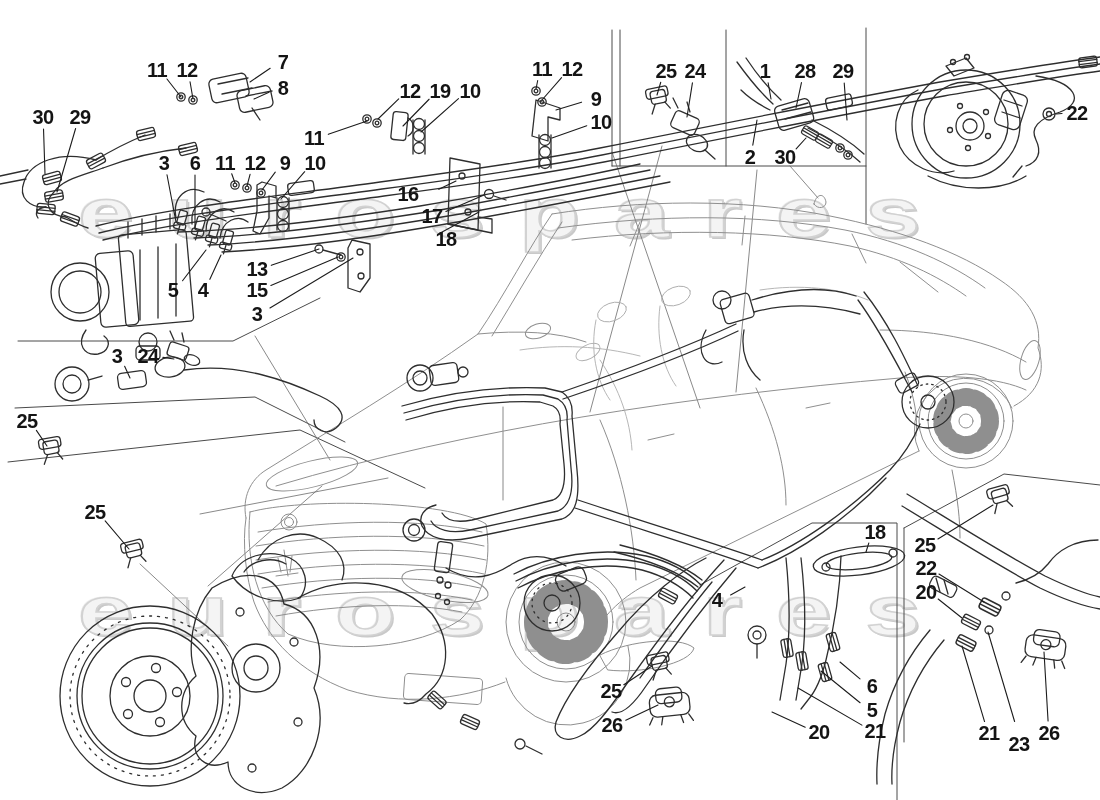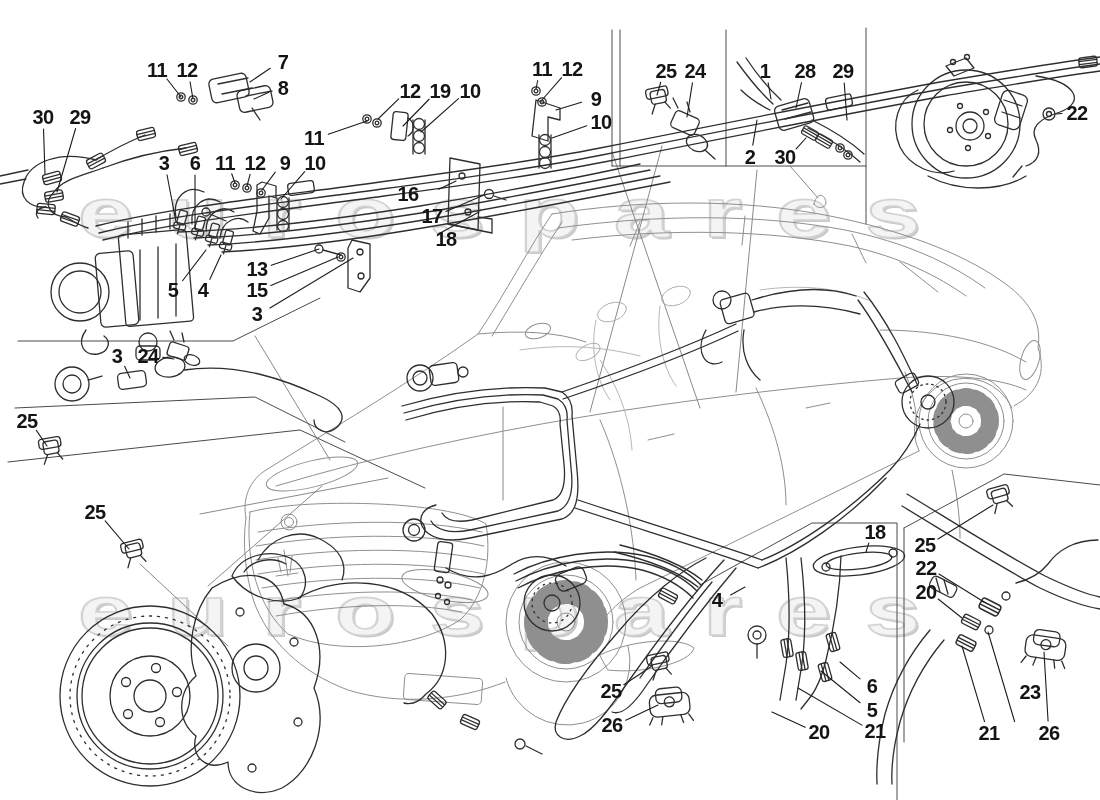--- a/index.html
+++ b/index.html
@@ -503,16 +503,16 @@
       <div class="callout" style="left: 611px; top: 691px;">25</div>
       <div class="callout" style="left: 612px; top: 725px;">26</div>
       <div class="callout" style="left: 819px; top: 732px;">20</div>
       <div class="callout" style="left: 875px; top: 731px;">21</div>
       <div class="callout" style="left: 872px; top: 686px;">6</div>
       <div class="callout" style="left: 872px; top: 710px;">5</div>
       <div class="callout" style="left: 925px; top: 545px;">25</div>
       <div class="callout" style="left: 926px; top: 568px;">22</div>
       <div class="callout" style="left: 926px; top: 592px;">20</div>
       <div class="callout" style="left: 989px; top: 733px;">21</div>
-      <div class="callout" style="left: 1019px; top: 692px; margin-left: 11px;">23</div>
+      <div class="callout" style="left: 1019px; top: 744px;">23</div>
       <div class="callout" style="left: 1049px; top: 733px;">26</div>
     </div>
 </div>
 
 </body></html>

